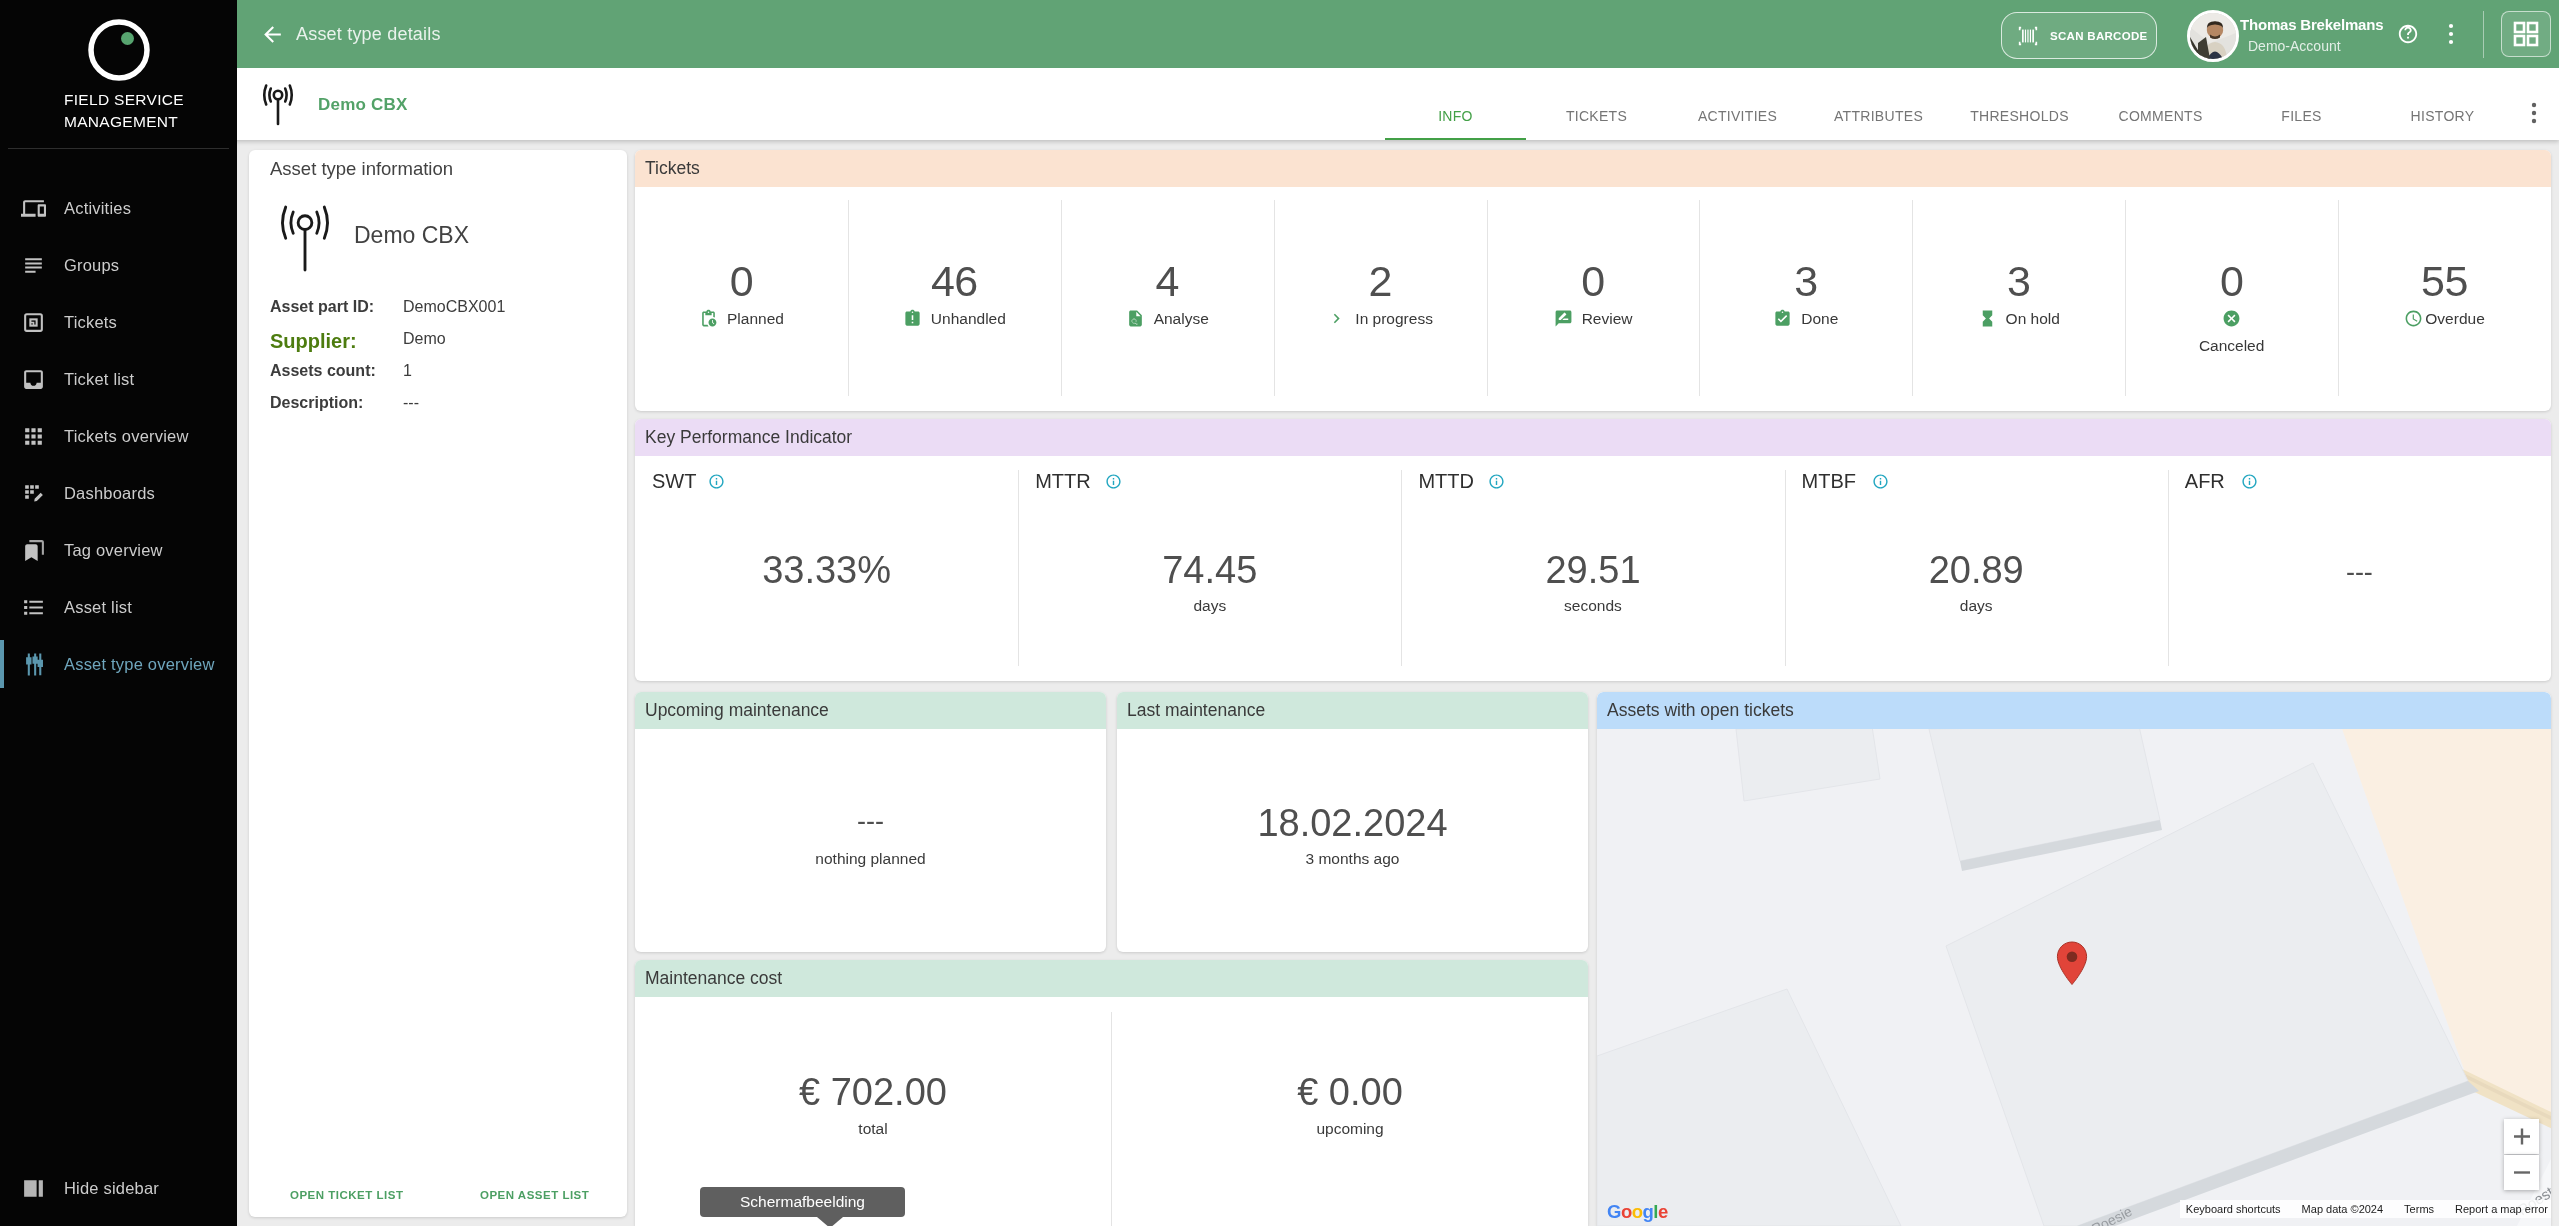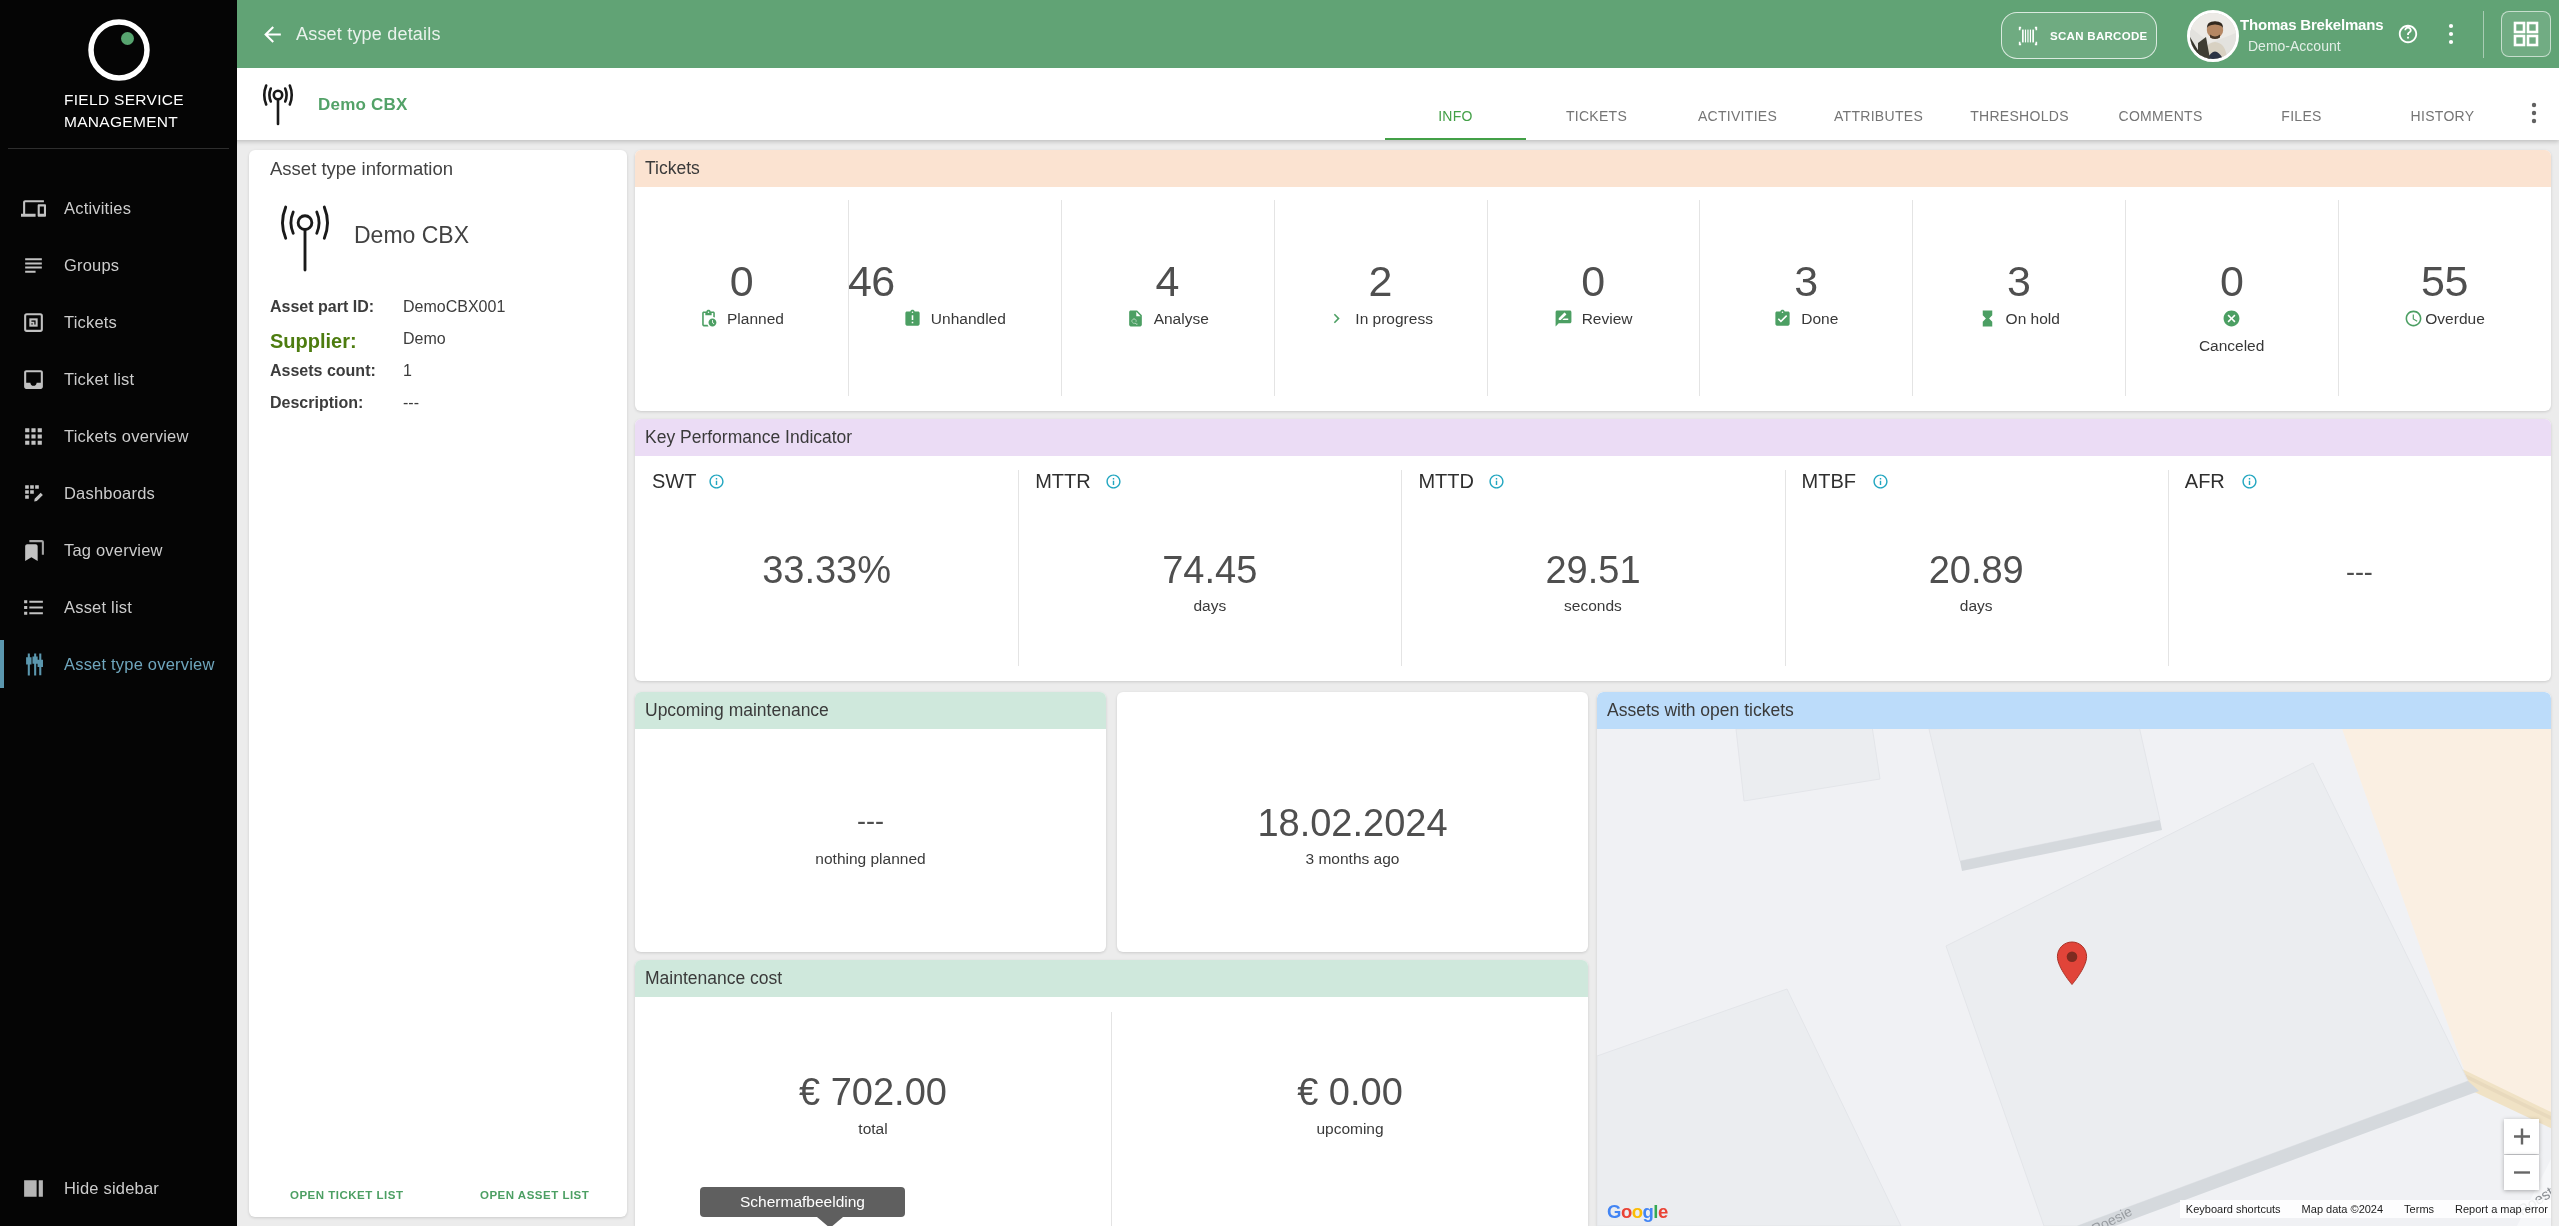--- a/index.html
+++ b/index.html
@@ -233,20 +233,21 @@
   <div class="chead" style="background:#ebdcf5;">Key Performance Indicator</div>
 </div>
 
 <div class="card" style="left:635px; top:692px; width:471px; height:260px;">
   <div class="chead" style="background:#cfe8dc;">Upcoming maintenance</div>
   <div class="big" style="position:absolute; left:0; width:471px; top:116px; font-size:27px; line-height:27px; text-align:center;">---</div>
   <div style="position:absolute; left:0; width:471px; top:158px; font-size:15.5px; color:#3a3a3a; text-align:center;">nothing planned</div>
 </div>
 
 <div class="card" style="left:1117px; top:692px; width:471px; height:260px;">
+  <div class="chead" style="background:#cfe8dc;">Last maintenance</div>
   <div class="big" style="position:absolute; left:0; width:471px; top:112px; font-size:38px; line-height:38px; text-align:center;">18.02.2024</div>
   <div style="position:absolute; left:0; width:471px; top:158px; font-size:15.5px; color:#3a3a3a; text-align:center;">3 months ago</div>
 </div>
 
 <div class="card" style="left:635px; top:960px; width:953px; height:266px; border-radius:6px 6px 0 0;">
   <div class="chead" style="background:#cfe8dc;">Maintenance cost</div>
   <div class="sep" style="left:476px; top:52px; height:214px;"></div>
   <div class="big" style="position:absolute; left:0; width:476px; top:113px; font-size:38px; line-height:38px; text-align:center;">€ 702.00</div>
   <div style="position:absolute; left:0; width:476px; top:160px; font-size:15.5px; color:#3a3a3a; text-align:center;">total</div>
   <div class="big" style="position:absolute; left:477px; width:476px; top:113px; font-size:38px; line-height:38px; text-align:center;">€ 0.00</div>
@@ -256,21 +257,21 @@
   <div class="abs" style="left:0.0px; top:0; width:212.9px; height:224px;">
     <div class="big abs" style="left:0; top:73px; width:100%; font-size:43px; line-height:43px; text-align:center; letter-spacing:-.5px;">0</div>
     <div class="abs" style="left:0; top:122px; width:100%; display:flex; align-items:center; justify-content:center; gap:9px;">
         <svg width="19" height="19" viewBox="0 0 24 24" fill="#4c9f63">
           <path d="M17 12c-2.76 0-5 2.24-5 5s2.24 5 5 5 5-2.24 5-5-2.24-5-5-5zm1.65 7.35L16.5 17.2V14h1v2.79l1.85 1.85-.7.71zM18 3h-3.18C14.4 1.84 13.3 1 12 1c-1.3 0-2.4.84-2.82 2H6c-1.1 0-2 .9-2 2v15c0 1.1.9 2 2 2h6.11a6.743 6.743 0 0 1-1.42-2H6V5h2v3h8V5h2v5.08c.71.1 1.38.31 2 .6V5c0-1.1-.9-2-2-2zm-6 2c-.55 0-1-.45-1-1s.45-1 1-1 1 .45 1 1-.45 1-1 1z"></path>
         </svg>
         <span style="font-size:15.5px; color:#383838;">Planned</span>
       </div>
   </div>
   <div class="abs" style="left:212.9px; top:0; width:212.9px; height:224px;">
-    <div class="big abs" style="left:0; top:73px; width:100%; font-size:43px; line-height:43px; text-align:left; letter-spacing:-.5px;">46</div>
+    <div class="big abs" style="left:0; top:73px; width:100%; font-size:43px; line-height:43px; text-align:center; letter-spacing:-.5px;">46</div>
     <div class="abs" style="left:0; top:122px; width:100%; display:flex; align-items:center; justify-content:center; gap:9px;">
         <svg width="19" height="19" viewBox="0 0 24 24" fill="#4c9f63">
           <path d="M19 3h-4.18C14.4 1.84 13.3 1 12 1c-1.3 0-2.4.84-2.82 2H5c-1.1 0-2 .9-2 2v14c0 1.1.9 2 2 2h14c1.1 0 2-.9 2-2V5c0-1.1-.9-2-2-2zm-6 15h-2v-2h2v2zm0-4h-2V8h2v6zm-1-9c-.55 0-1-.45-1-1s.45-1 1-1 1 .45 1 1-.45 1-1 1z"></path>
         </svg>
         <span style="font-size:15.5px; color:#383838;">Unhandled</span>
       </div>
   </div>
   <div class="sep abs" style="left:212.9px; top:13px; height:196px;"></div>
   <div class="abs" style="left:425.8px; top:0; width:212.9px; height:224px;">
     <div class="big abs" style="left:0; top:73px; width:100%; font-size:43px; line-height:43px; text-align:center; letter-spacing:-.5px;">4</div>

